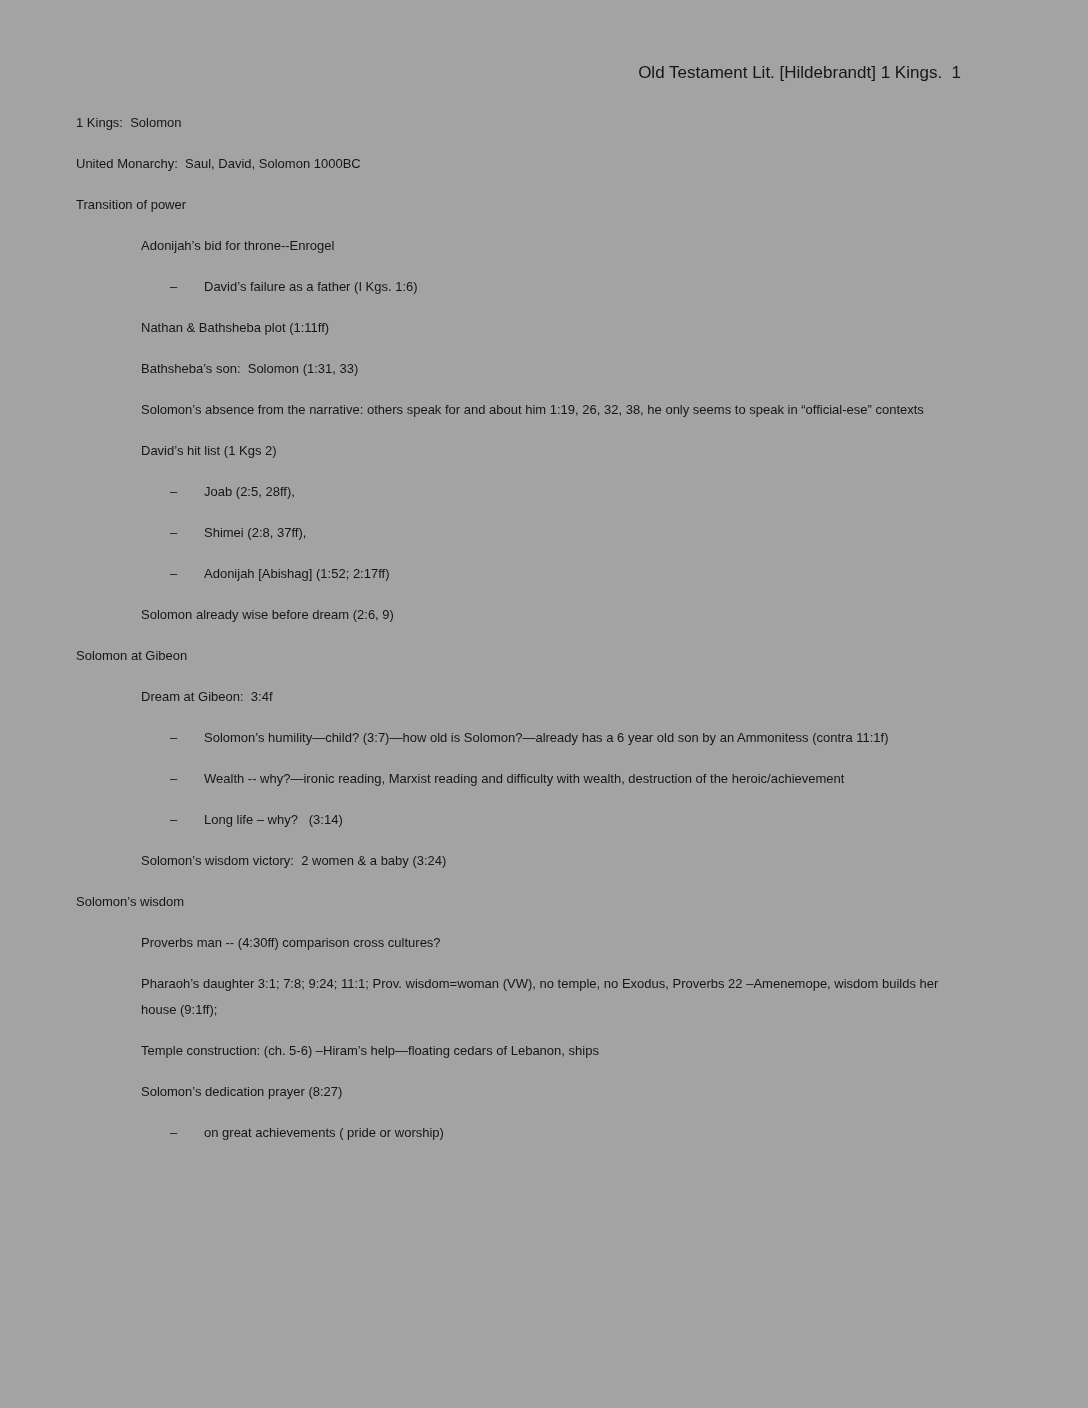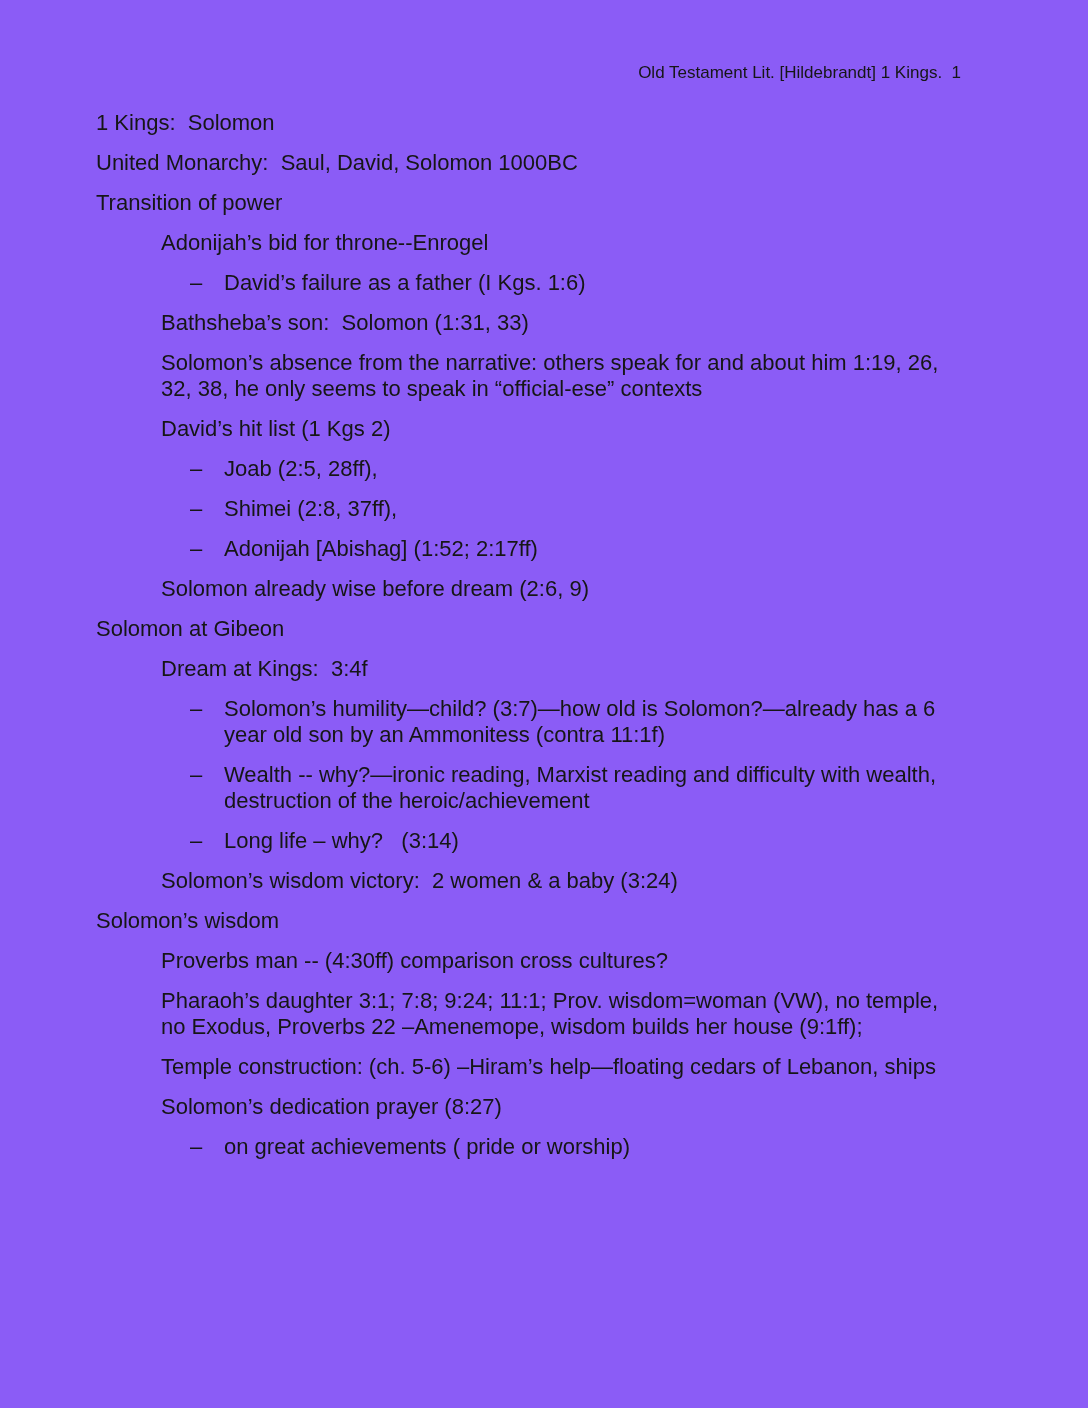--- a/index.html
+++ b/index.html
@@ -12,34 +12,34 @@
     width: 1088px;
     min-height: 1408px;
     font-family: "Liberation Sans", sans-serif;
     color: #161616;
     -webkit-font-smoothing: antialiased;
   }
   .page {
     box-sizing: border-box;
     width: 1088px;
     min-height: 1408px;
-    padding: 60px 127px 40px 96px;
-    background: #8b5cf6;
+    padding: 60px 127px 40px 76px;
+    background: #a3a3a3;
   }
   .doc-header {
     font-size: 17px;
     line-height: 26px;
     text-align: right;
     margin: 0 0 24px 0;
     white-space: pre-wrap;
   }
   .para {
-    font-size: 22px;
+    font-size: 13px;
     line-height: 26px;
-    margin: 4px 0 14px 0;
+    margin: 15px 0 14px 0;
     white-space: pre-wrap;
   }
   .lvl0 { margin-left: 0; }
   .lvl1 { margin-left: 65px; }
   .lvl2 {
     margin-left: 94px;
     display: flex;
     align-items: flex-start;
   }
   .dash {
@@ -55,29 +55,30 @@
 <body>
 
 <div class="page">
   <div class="doc-header">Old Testament Lit. [Hildebrandt] 1 Kings.  1</div>
   <div>
       <div class="para lvl0">1 Kings:  Solomon</div>
       <div class="para lvl0">United Monarchy:  Saul, David, Solomon 1000BC</div>
       <div class="para lvl0">Transition of power</div>
       <div class="para lvl1">Adonijah’s bid for throne--Enrogel</div>
       <div class="para lvl2"><span class="dash">–</span><span class="txt">David’s failure as a father (I Kgs. 1:6)</span></div>
+      <div class="para lvl1">Nathan &amp; Bathsheba plot (1:11ff)</div>
       <div class="para lvl1">Bathsheba’s son:  Solomon (1:31, 33)</div>
       <div class="para lvl1">Solomon’s absence from the narrative: others speak for and about him 1:19, 26, 32, 38, he only seems to speak in “official-ese” contexts</div>
       <div class="para lvl1">David’s hit list (1 Kgs 2)</div>
       <div class="para lvl2"><span class="dash">–</span><span class="txt">Joab (2:5, 28ff),</span></div>
       <div class="para lvl2"><span class="dash">–</span><span class="txt">Shimei (2:8, 37ff),</span></div>
       <div class="para lvl2"><span class="dash">–</span><span class="txt">Adonijah [Abishag] (1:52; 2:17ff)</span></div>
       <div class="para lvl1">Solomon already wise before dream (2:6, 9)</div>
       <div class="para lvl0">Solomon at Gibeon</div>
-      <div class="para lvl1">Dream at Kings:  3:4f</div>
+      <div class="para lvl1">Dream at Gibeon:  3:4f</div>
       <div class="para lvl2"><span class="dash">–</span><span class="txt">Solomon’s humility—child? (3:7)—how old is Solomon?—already has a 6 year old son by an Ammonitess (contra 11:1f)</span></div>
       <div class="para lvl2"><span class="dash">–</span><span class="txt">Wealth -- why?—ironic reading, Marxist reading and difficulty with wealth, destruction of the heroic/achievement</span></div>
       <div class="para lvl2"><span class="dash">–</span><span class="txt">Long life – why?   (3:14)</span></div>
       <div class="para lvl1">Solomon’s wisdom victory:  2 women &amp; a baby (3:24)</div>
       <div class="para lvl0">Solomon’s wisdom</div>
       <div class="para lvl1">Proverbs man -- (4:30ff) comparison cross cultures?</div>
       <div class="para lvl1">Pharaoh’s daughter 3:1; 7:8; 9:24; 11:1; Prov. wisdom=woman (VW), no temple, no Exodus, Proverbs 22 –Amenemope, wisdom builds her house (9:1ff);</div>
       <div class="para lvl1">Temple construction: (ch. 5-6) –Hiram’s help—floating cedars of Lebanon, ships</div>
       <div class="para lvl1">Solomon’s dedication prayer (8:27)</div>
       <div class="para lvl2"><span class="dash">–</span><span class="txt">on great achievements ( pride or worship)</span></div>

